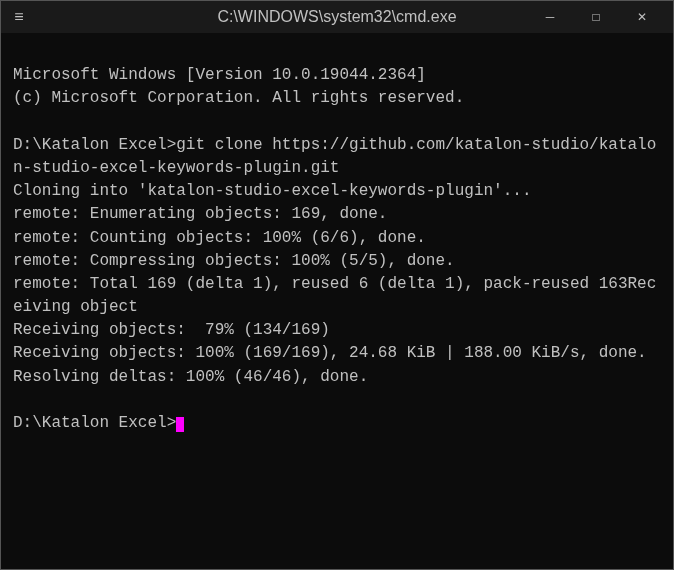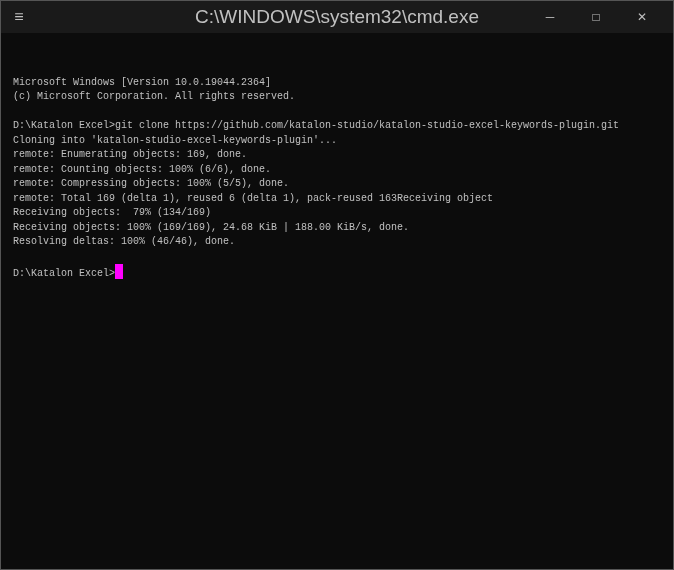--- a/index.html
+++ b/index.html
@@ -46,21 +46,21 @@
     .hamburger-icon {
       color: #c0c0c0;
       font-size: 16px;
       cursor: pointer;
       width: 20px;
       text-align: center;
     }
 
     .title-text {
       color: #c0c0c0;
-      font-size: 19px;
+      font-size: 16px;
       flex: 1;
       text-align: left;
       position: absolute;
       left: 50%;
       transform: translateX(-50%);
     }
 
     .title-bar-controls {
       display: flex;
       align-items: center;
@@ -78,26 +78,25 @@
       cursor: pointer;
       background: transparent;
       border: none;
     }
 
     .terminal-content {
       flex: 1;
       padding: 8px 12px;
       overflow: hidden;
       font-family: 'Consolas', 'Courier New', monospace;
-      font-size: 10px;
+      font-size: 16px;
       color: #c0c0c0;
       line-height: 1.45;
       white-space: pre-wrap;
       word-break: break-all;
-      margin-top: 20px;
     }
 
     .cursor {
       display: inline-block;
       width: 8px;
       height: 15px;
       background: #ff00ff;
       vertical-align: text-bottom;
       animation: blink 1s step-end infinite;
     }

